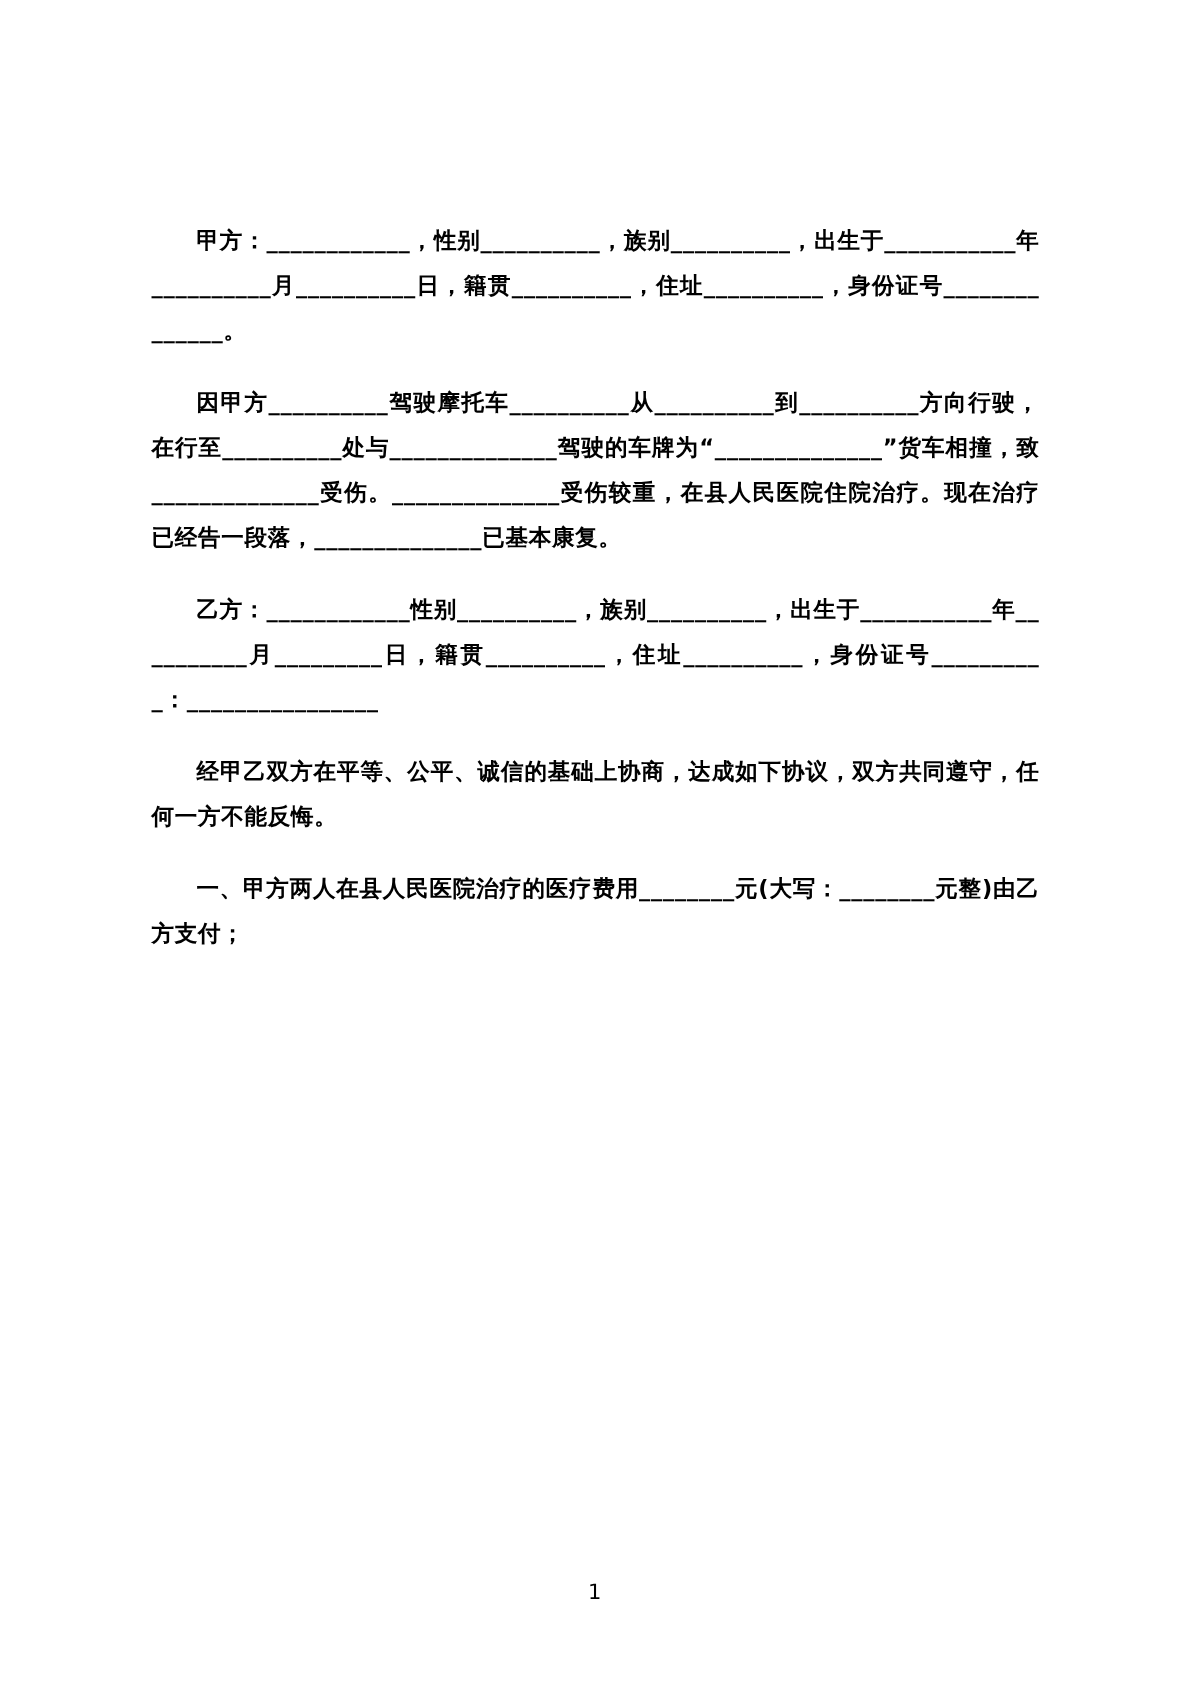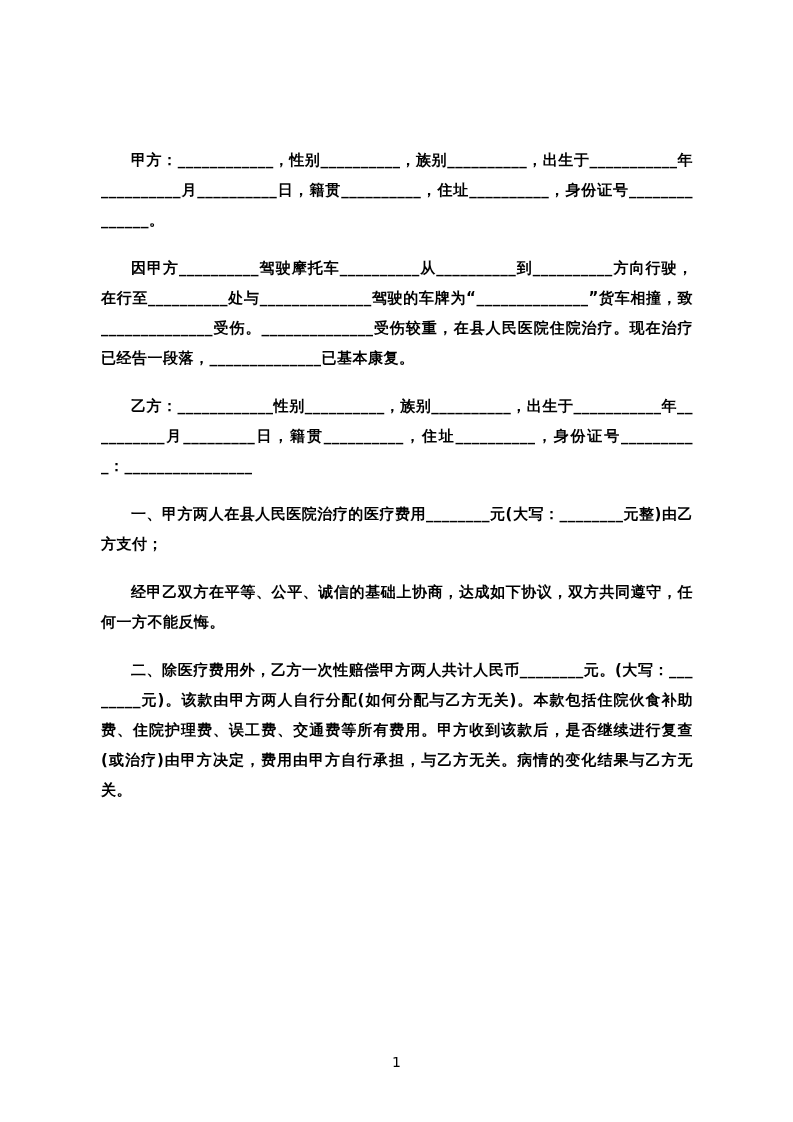--- a/index.html
+++ b/index.html
@@ -53,19 +53,18 @@
 </style>
 </head>
 <body>
 
 <div class="page">
 
   <div class="doc-body">
     <p>甲方：____________，性别__________，族别__________，出生于___________年__________月__________日，籍贯__________，住址__________，身份证号______________。</p>
     <p>因甲方__________驾驶摩托车__________从__________到__________方向行驶，在行至__________处与______________驾驶的车牌为“______________”货车相撞，致______________受伤。______________受伤较重，在县人民医院住院治疗。现在治疗已经告一段落，______________已基本康复。</p>
     <p>乙方：____________性别__________，族别__________，出生于___________年__________月_________日，籍贯__________，住址__________，身份证号__________：________________</p>
+    <p>经甲乙双方在平等、公平、诚信的基础上协商，达成如下协议，双方共同遵守，任何一方不能反悔。</p>
     <p>一、甲方两人在县人民医院治疗的医疗费用________元(大写：________元整)由乙方支付；</p>
-    <p>经甲乙双方在平等、公平、诚信的基础上协商，达成如下协议，双方共同遵守，任何一方不能反悔。</p>
-    <p>二、除医疗费用外，乙方一次性赔偿甲方两人共计人民币________元。(大写：________元)。该款由甲方两人自行分配(如何分配与乙方无关)。本款包括住院伙食补助费、住院护理费、误工费、交通费等所有费用。甲方收到该款后，是否继续进行复查(或治疗)由甲方决定，费用由甲方自行承担，与乙方无关。病情的变化结果与乙方无关。</p>
   </div>
 
   <div class="page-number">1</div>
 </div>
 
 </body></html>

